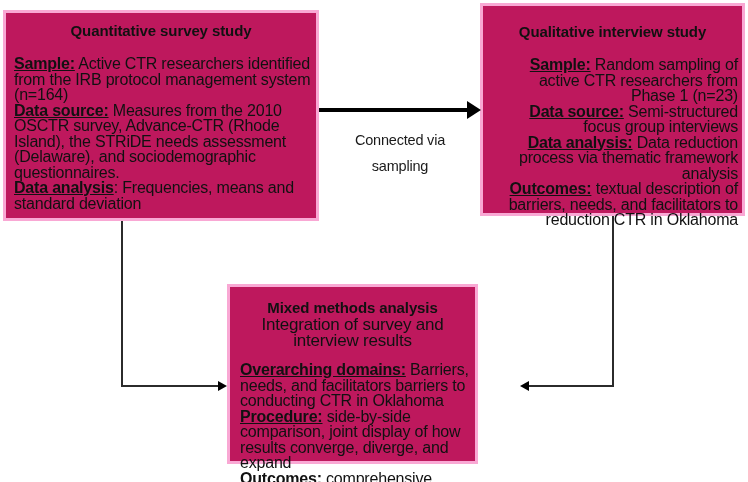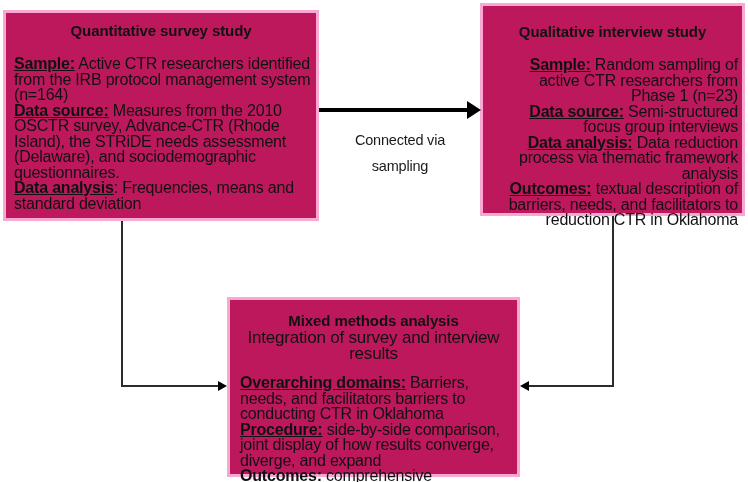--- a/index.html
+++ b/index.html
@@ -13,21 +13,21 @@
     overflow: hidden;
   }
   .box {
     position: absolute;
     box-sizing: border-box;
     border: 3px solid #f9a8d4;
     background: #be185d;
   }
   #box-quant { left: 3px;   top: 10px;  width: 316px; height: 211px; }
   #box-qual  { left: 480px; top: 3px;   width: 265px; height: 213px; }
-  #box-mixed { left: 227px; top: 297px; width: 293px; height: 180px; }
+  #box-mixed { left: 227px; top: 284px; width: 251px; height: 180px; }
 
   .box-title {
     font-weight: bold;
     font-size: 15px;
     line-height: 18px;
     text-align: center;
     letter-spacing: -0.1px;
   }
   #box-quant .box-title { margin-top: 9px; }
   #box-qual  .box-title { margin-top: 17px; }

